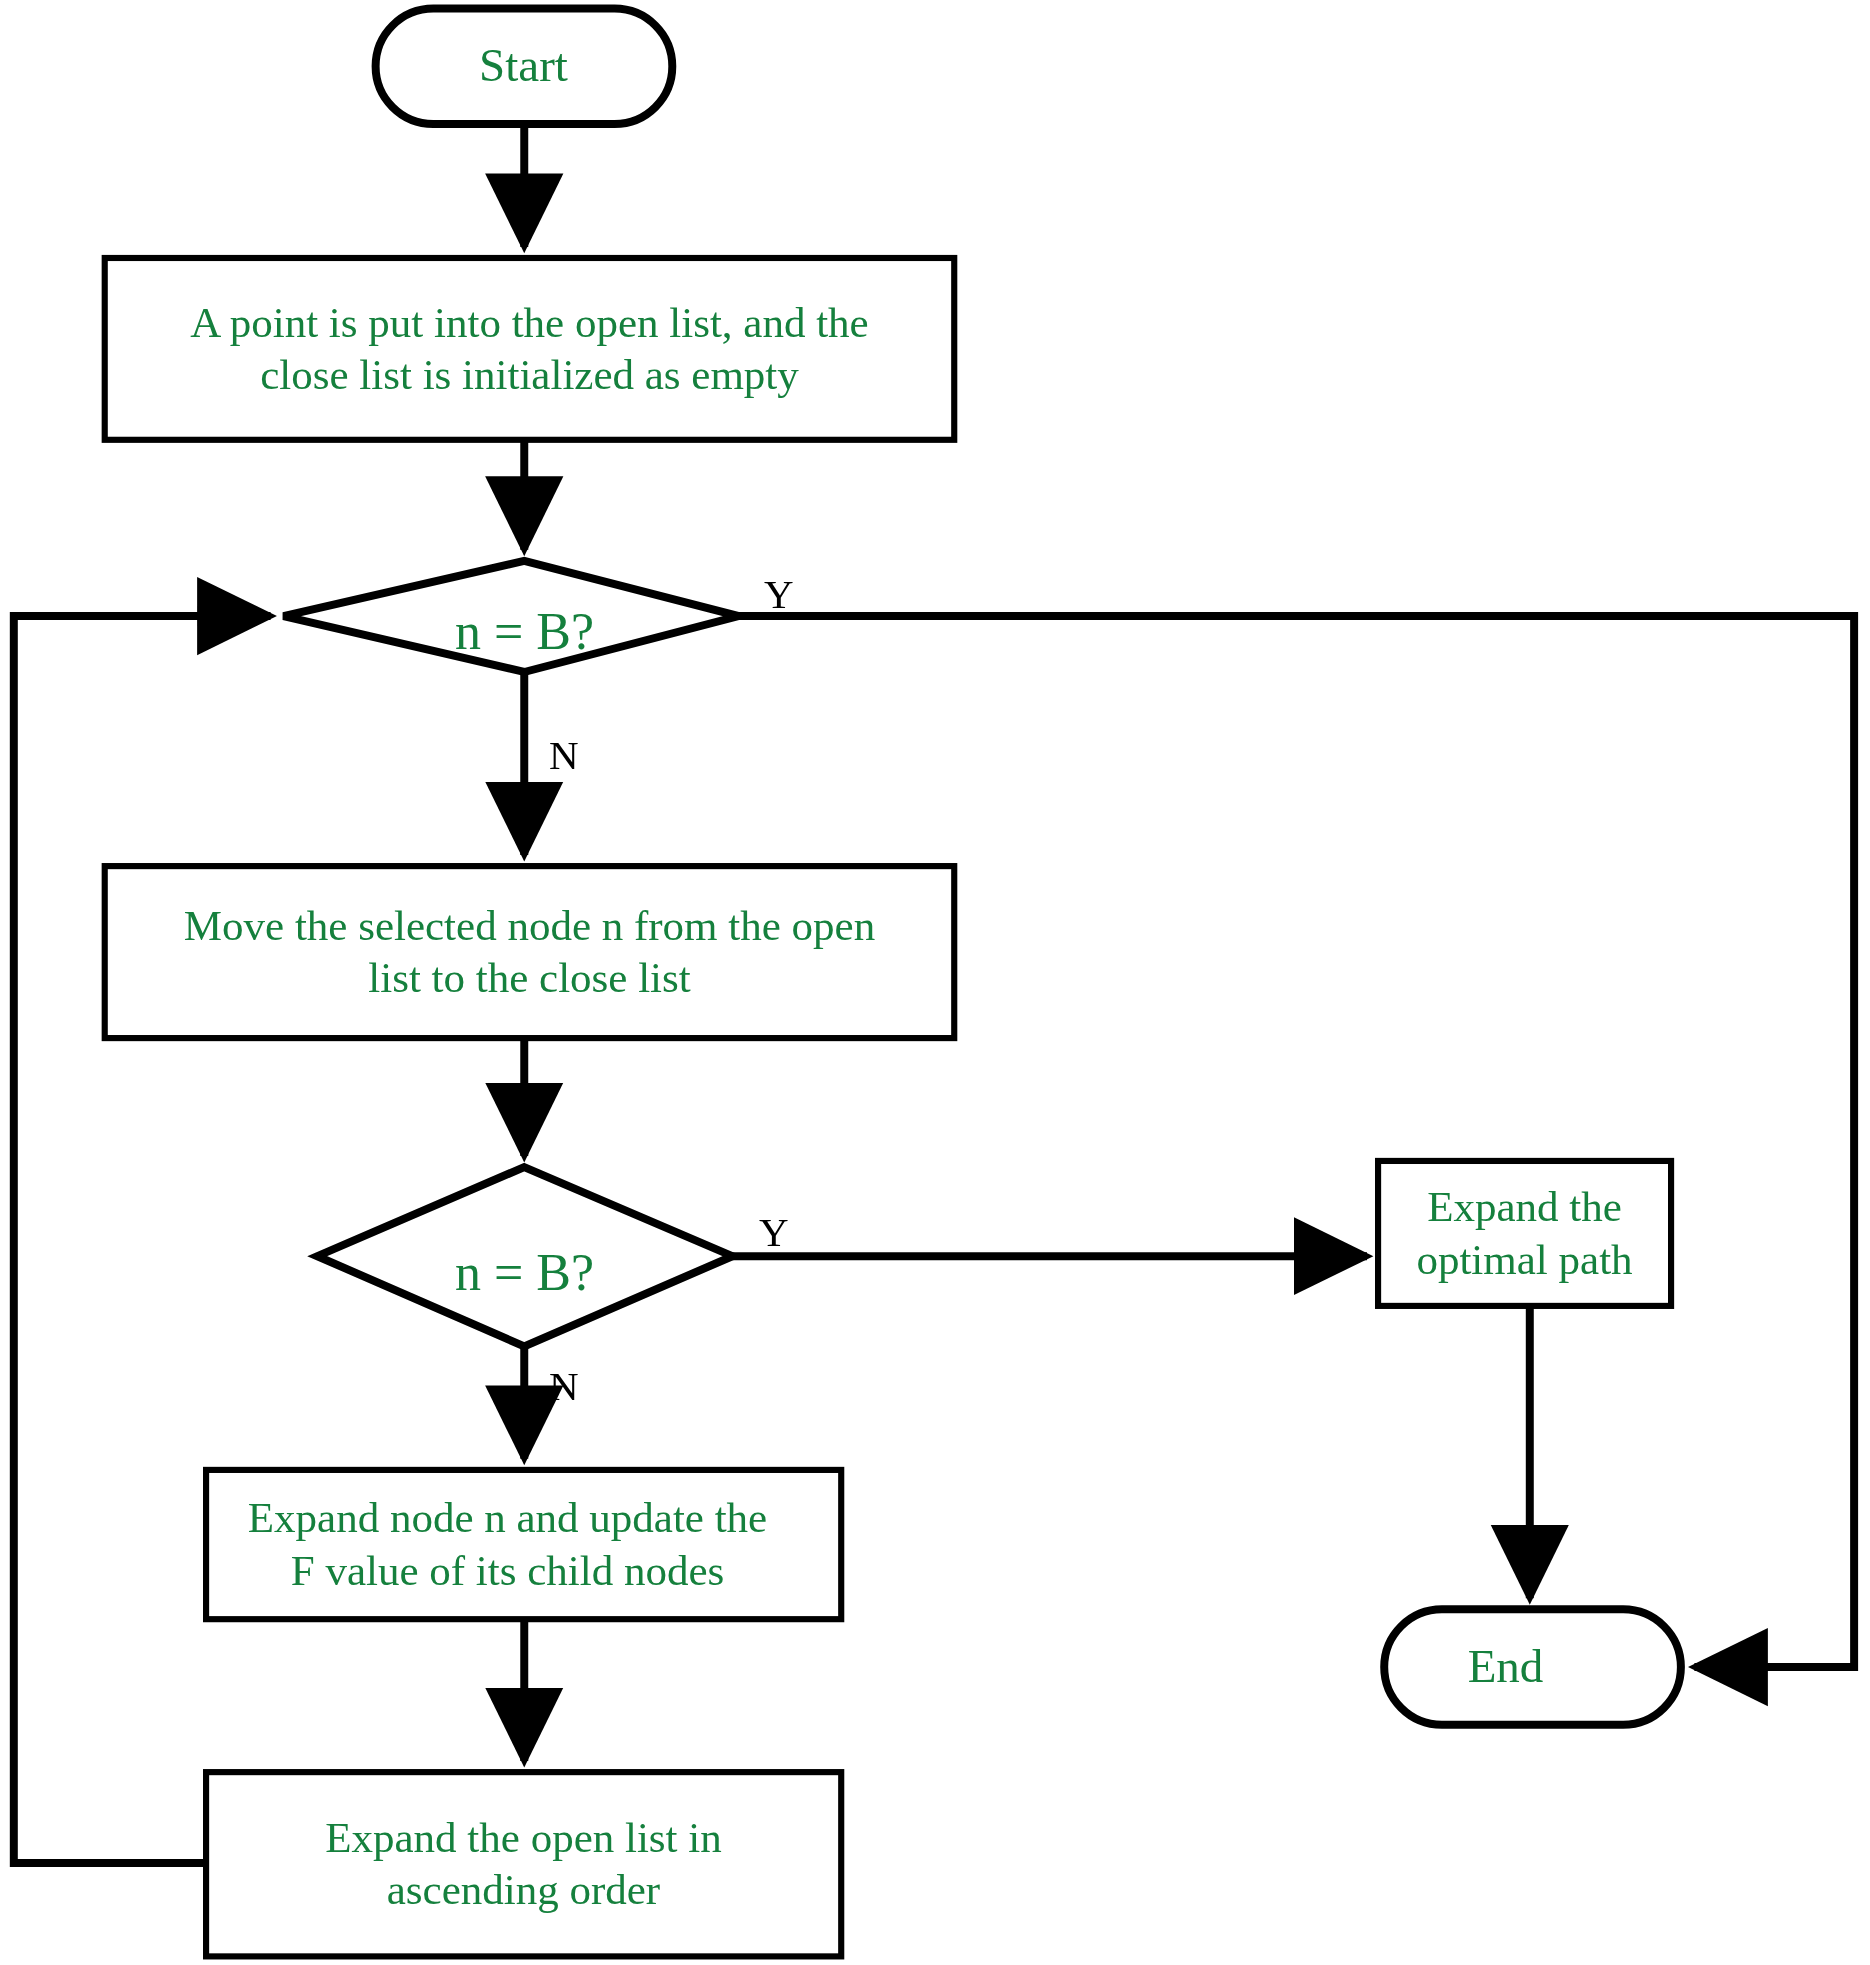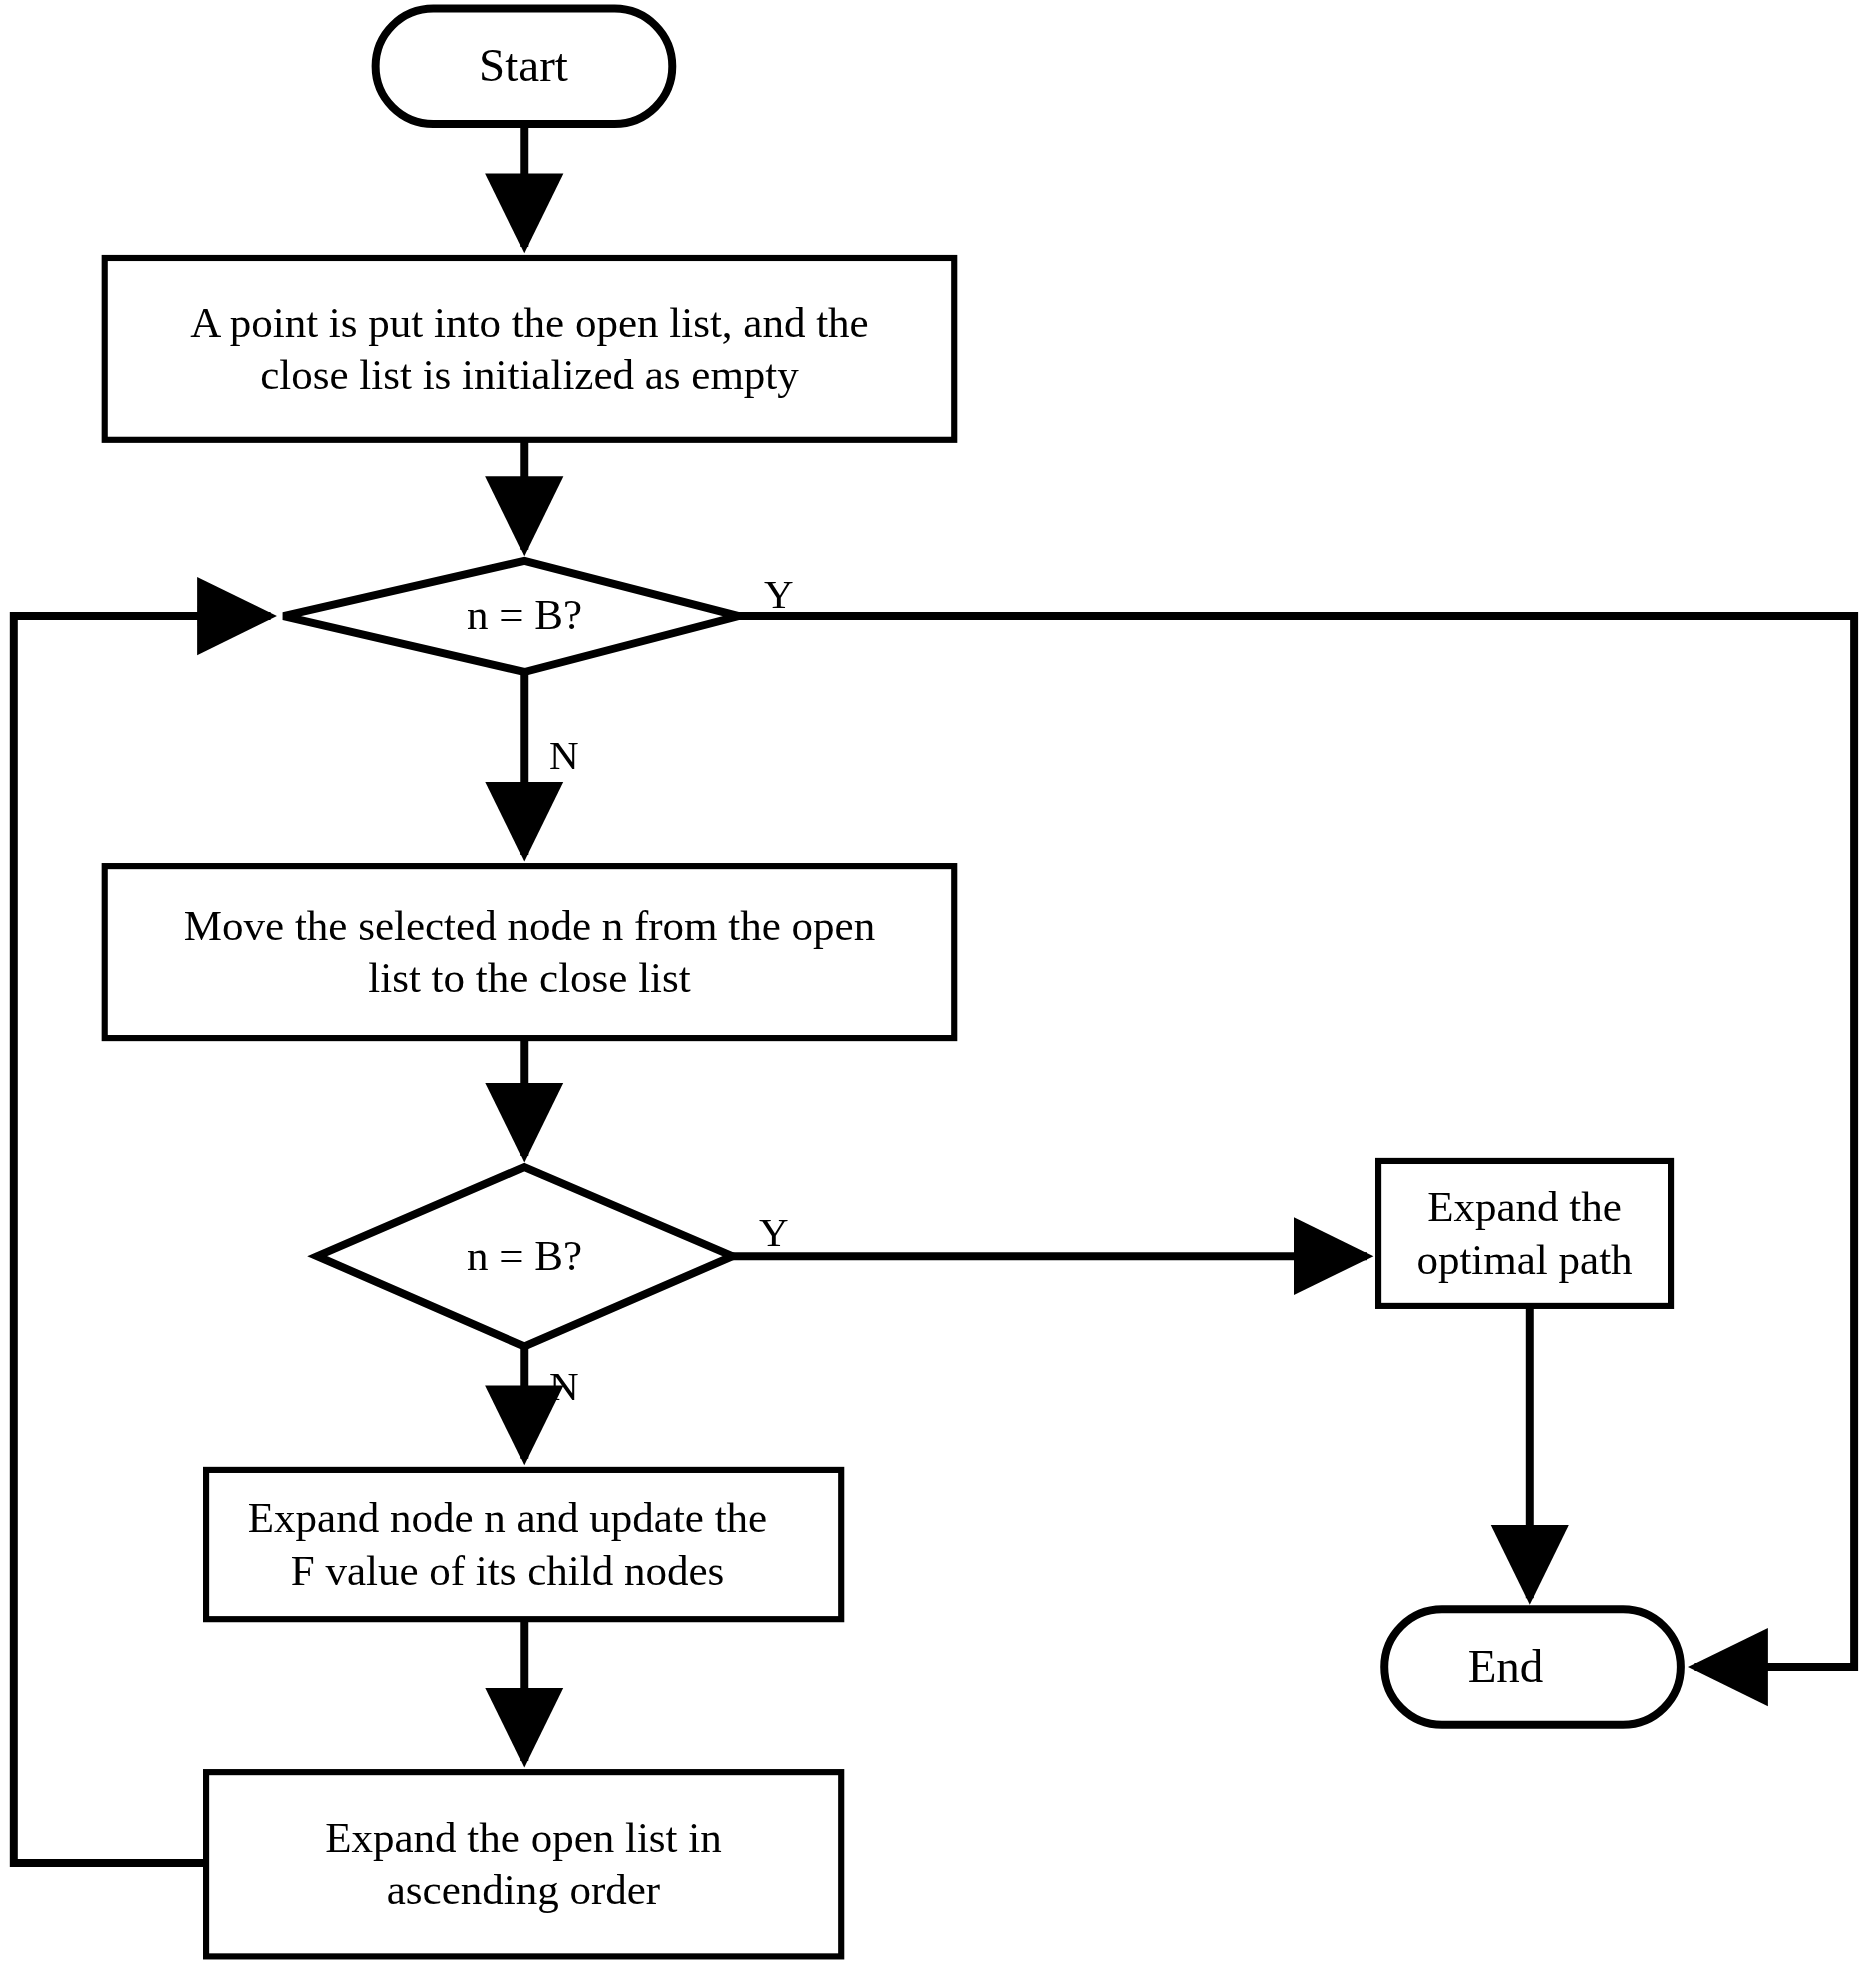--- a/index.html
+++ b/index.html
@@ -23,28 +23,28 @@
     width: 1871px;
     height: 1965px;
   }
   .node-label {
     position: absolute;
     display: flex;
     align-items: center;
     justify-content: center;
     text-align: center;
     font-family: "Liberation Serif", "DejaVu Serif", serif;
-    color: #000000;
+    color: #15803d;
     line-height: 1.22;
     white-space: pre-line;
     pointer-events: none;
   }
   .box-text { font-size: 43px; }
   .term-text { font-size: 47px; }
-  .diamond-text { font-size: 43px; }
+  .diamond-text { font-size: 52px; margin-top: 16px; }
   .edge-label {
     position: absolute;
     font-family: "Liberation Serif", "DejaVu Serif", serif;
     font-size: 41px;
     color: #000000;
     line-height: 1;
   }
 </style>
 </head>
 <body>

